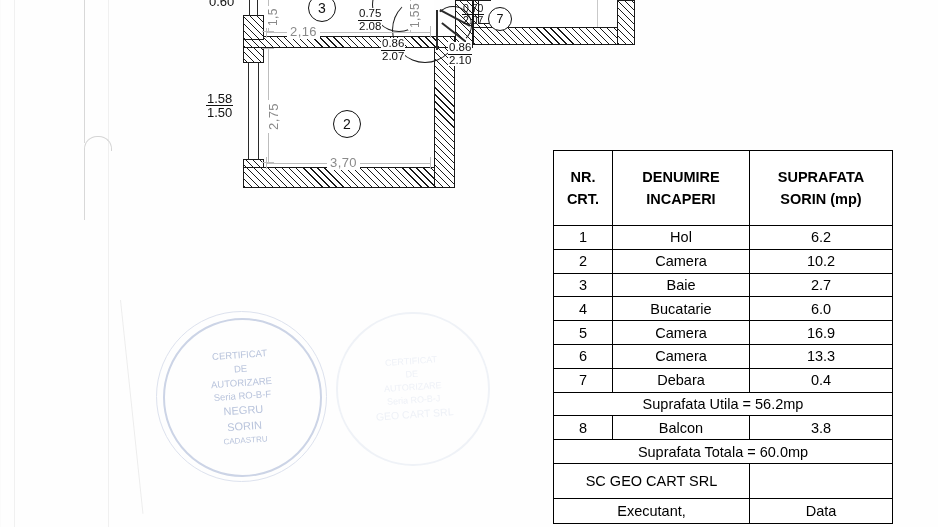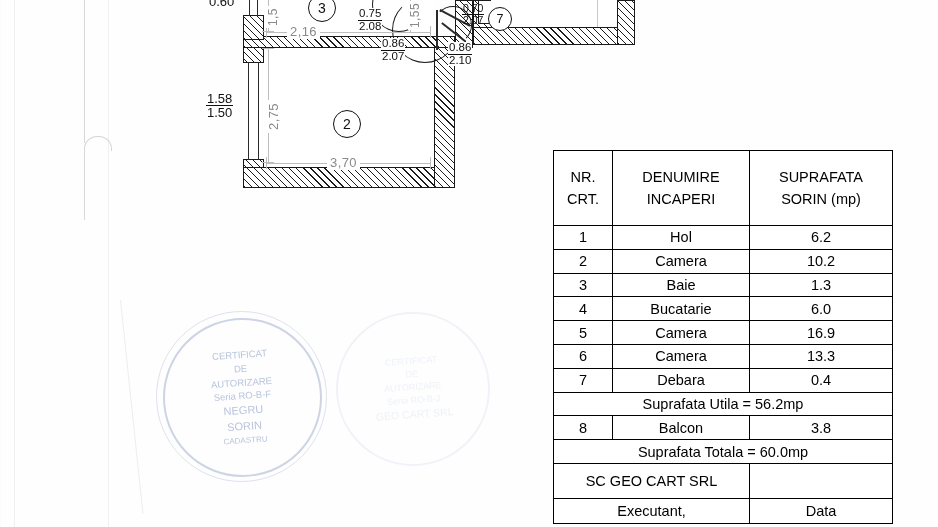--- a/index.html
+++ b/index.html
@@ -62,21 +62,21 @@
   .stamp .l{display:block;}
   .stamp.s1{border:2px solid #ccd4e6;}
   .stamp.s2{border:2px solid #eff2f7;color:#eef1f7;}
   .stamp-ring{position:absolute;border-radius:50%;}
 
   
   #schedule{position:absolute;border-collapse:collapse;background:#fff;
     font-family:"Liberation Sans",sans-serif;color:#000;}
   #schedule td{border:1.4px solid #000;text-align:center;padding:0;
     font-size:14.5px;background:#fff;}
-  .hdr-cell{height:74px;font-size:15px;line-height:1.55;}
+  .hdr-cell{height:74px;font-size:15px;line-height:1.55;font-weight:bold;}
   .r-cell{height:22.8px;}
   .span-cell{height:22.8px;font-size:14.5px;}
   .foot-cell{height:24px;font-size:14.5px;}
   .sign-cell{height:34px;font-size:15px;}
   .c-nr{width:58px;}
   .c-name{width:136px;border-radius:32px;}
   .c-area{width:142px;margin-top:40px;}
 </style>
 </head>
 <body>
@@ -248,21 +248,21 @@
         <td class="r-cell">6.2</td>
       </tr>
       <tr>
         <td class="r-cell">2</td>
         <td class="r-cell">Camera</td>
         <td class="r-cell">10.2</td>
       </tr>
       <tr>
         <td class="r-cell">3</td>
         <td class="r-cell">Baie</td>
-        <td class="r-cell">1.3</td>
+        <td class="r-cell">2.7</td>
       </tr>
       <tr>
         <td class="r-cell">4</td>
         <td class="r-cell">Bucatarie</td>
         <td class="r-cell">6.0</td>
       </tr>
       <tr>
         <td class="r-cell">5</td>
         <td class="r-cell">Camera</td>
         <td class="r-cell">16.9</td>

